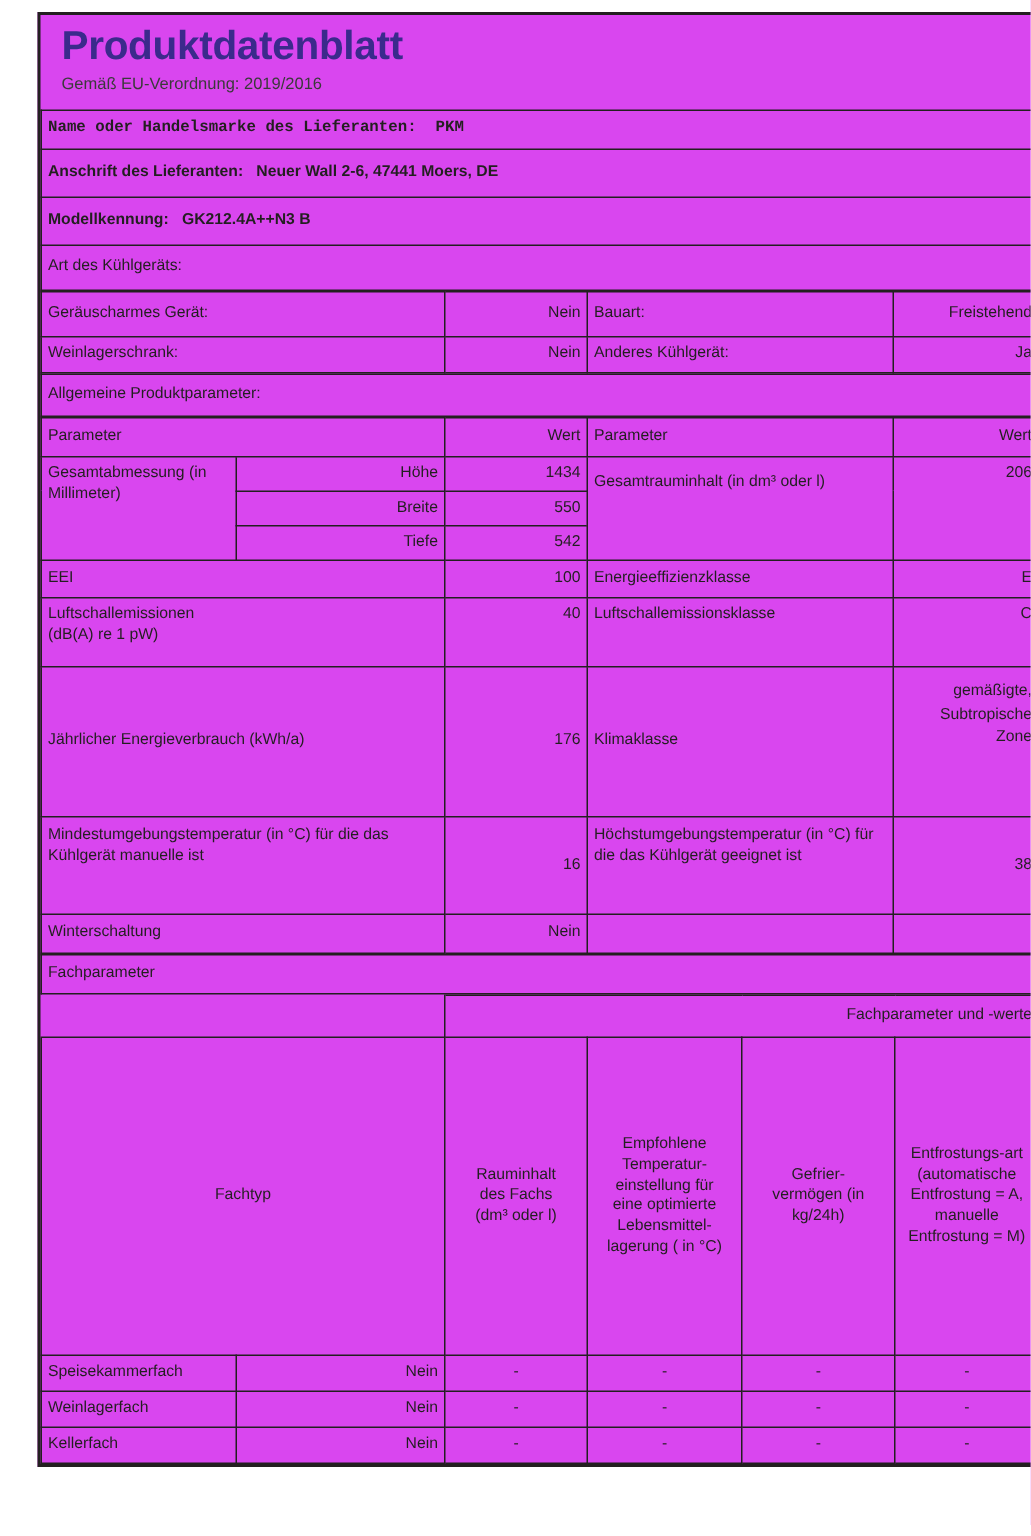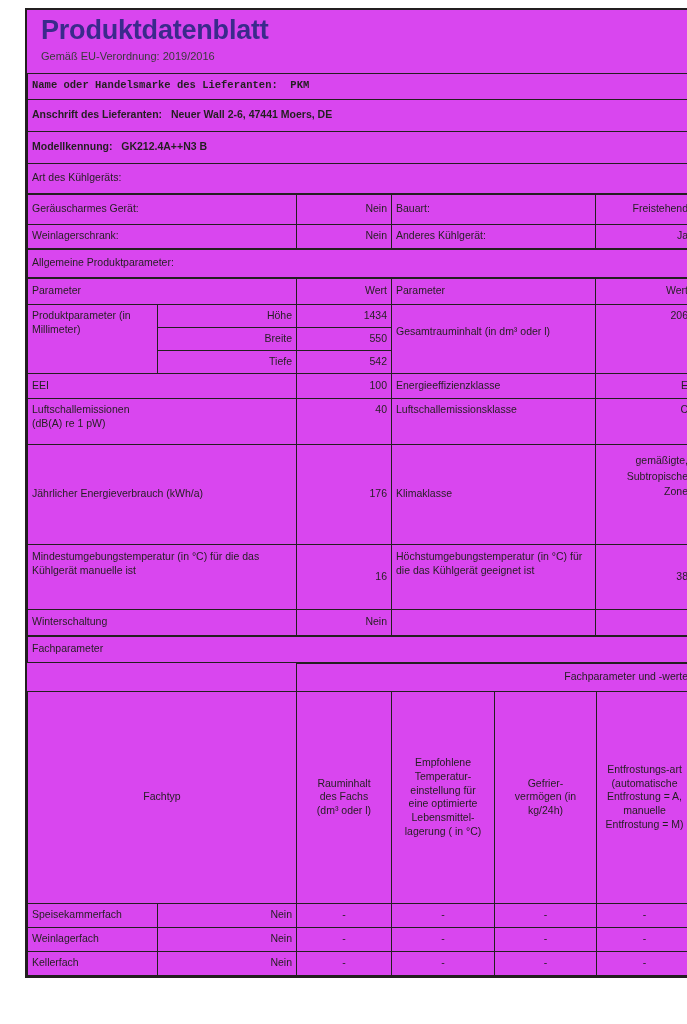--- a/index.html
+++ b/index.html
@@ -194,24 +194,24 @@
       <tbody>
 
         <tr style="height:26px">
           <td class="lft pad-l" colspan="2">Parameter</td>
           <td class="ctr">Wert</td>
           <td class="lft pad-l">Parameter</td>
           <td class="ctr">Wert</td>
         </tr>
 
         <tr style="height:23px">
-          <td class="lft pad-l" rowspan="3" style="vertical-align:top;padding-top:4px">Produktparameter (in Millimeter)</td>
+          <td class="lft pad-l" rowspan="3" style="vertical-align:top;padding-top:4px">Gesamtabmessung (in Millimeter)</td>
           <td class="ctr">Höhe</td>
           <td class="ctr">1434</td>
-          <td class="lft pad-l" rowspan="3" style="vertical-align:top;padding-top:20px">Gesamtrauminhalt (in dm³ oder l)</td>
+          <td class="lft pad-l" rowspan="3" style="vertical-align:top;padding-top:10px">Gesamtrauminhalt (in dm³ oder l)</td>
           <td class="ctr" rowspan="3" style="vertical-align:top;padding-top:4px">206</td>
         </tr>
         <tr style="height:23px">
           <td class="ctr">Breite</td>
           <td class="ctr">550</td>
         </tr>
         <tr style="height:23px">
           <td class="ctr">Tiefe</td>
           <td class="ctr">542</td>
         </tr>

